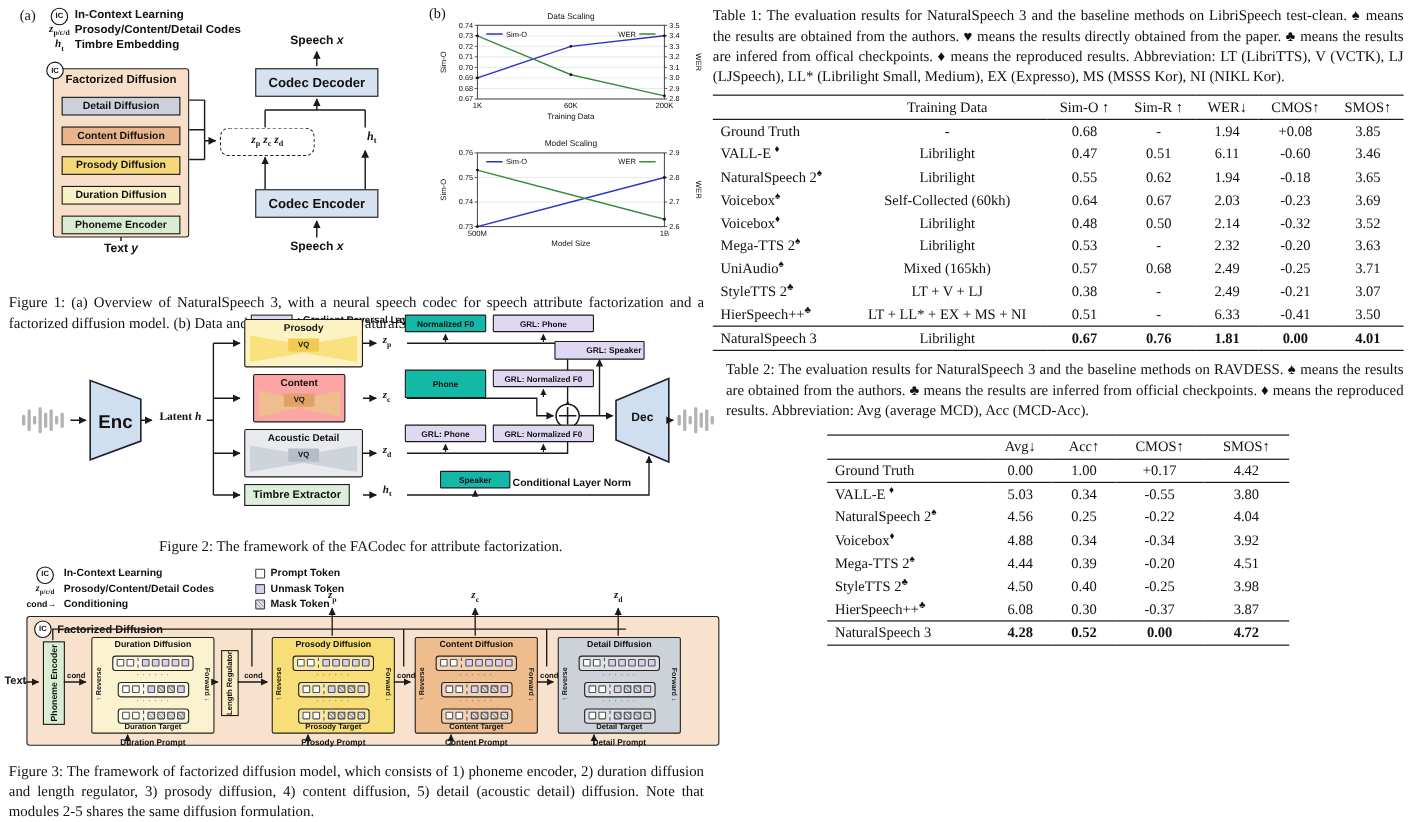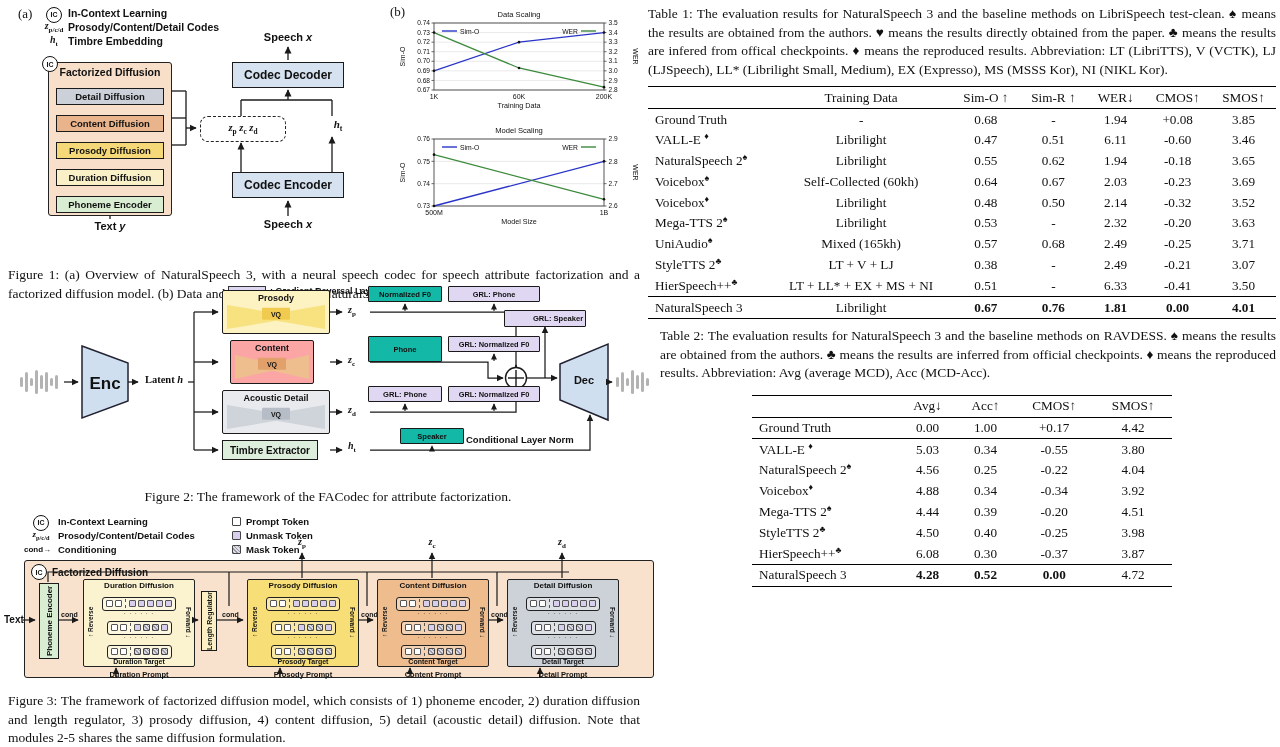--- a/index.html
+++ b/index.html
@@ -751,20 +751,20 @@
               <td>6.08</td>
               <td>0.30</td>
               <td>-0.37</td>
               <td>3.87</td>
             </tr>
             <tr class="gsep">
               <td>NaturalSpeech 3</td>
               <td style="font-weight: bold;">4.28</td>
               <td style="font-weight: bold;">0.52</td>
               <td style="font-weight: bold;">0.00</td>
-              <td style="font-weight: normal;">4.72</td>
+              <td style="font-weight: bold;">4.72</td>
             </tr>
           </tbody>
         </table>
     </div>
   </div>
 
 </div>
 
 </body></html>

